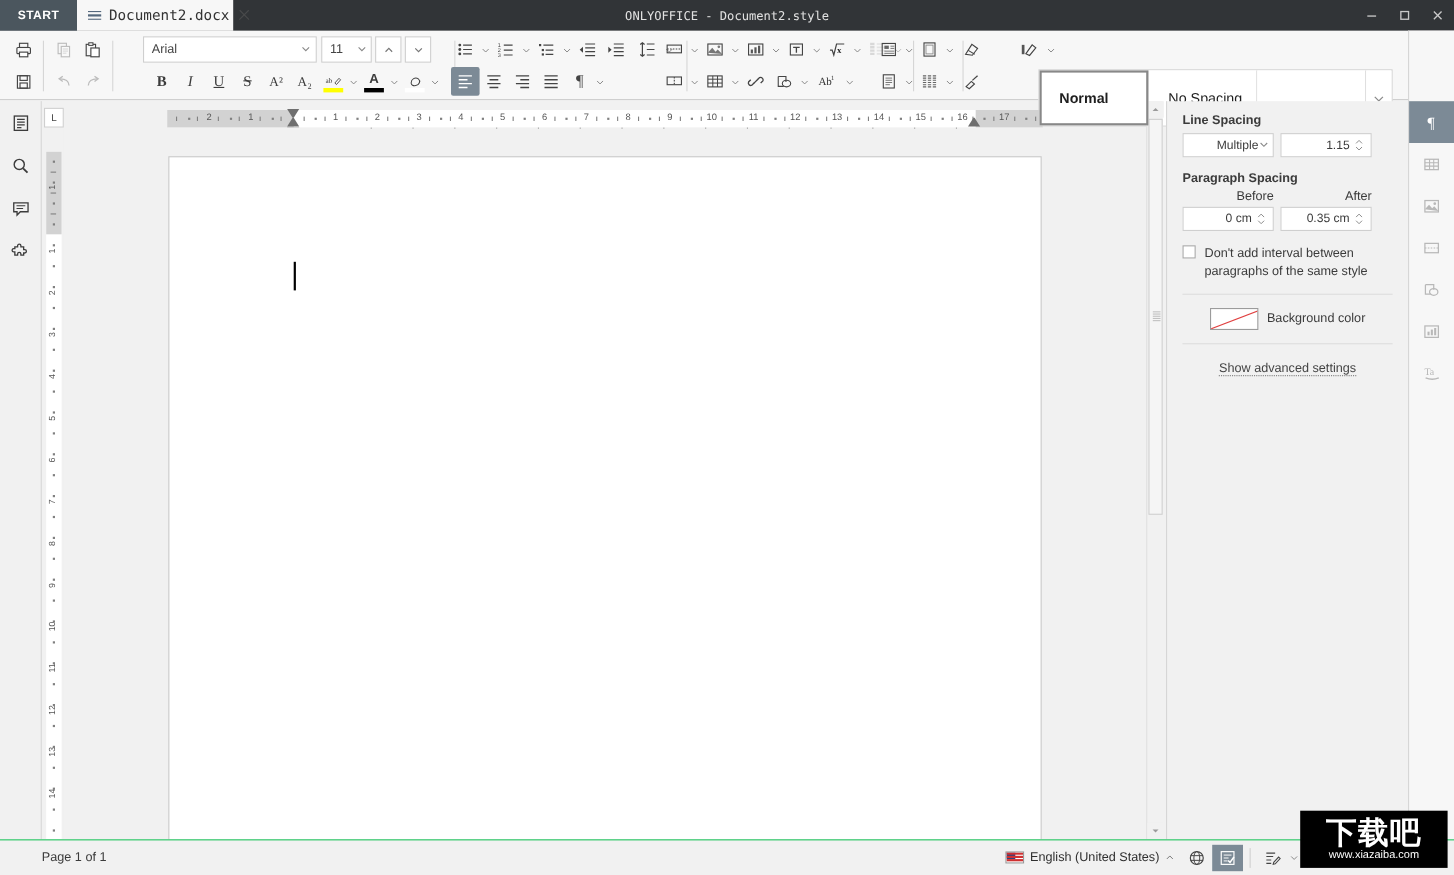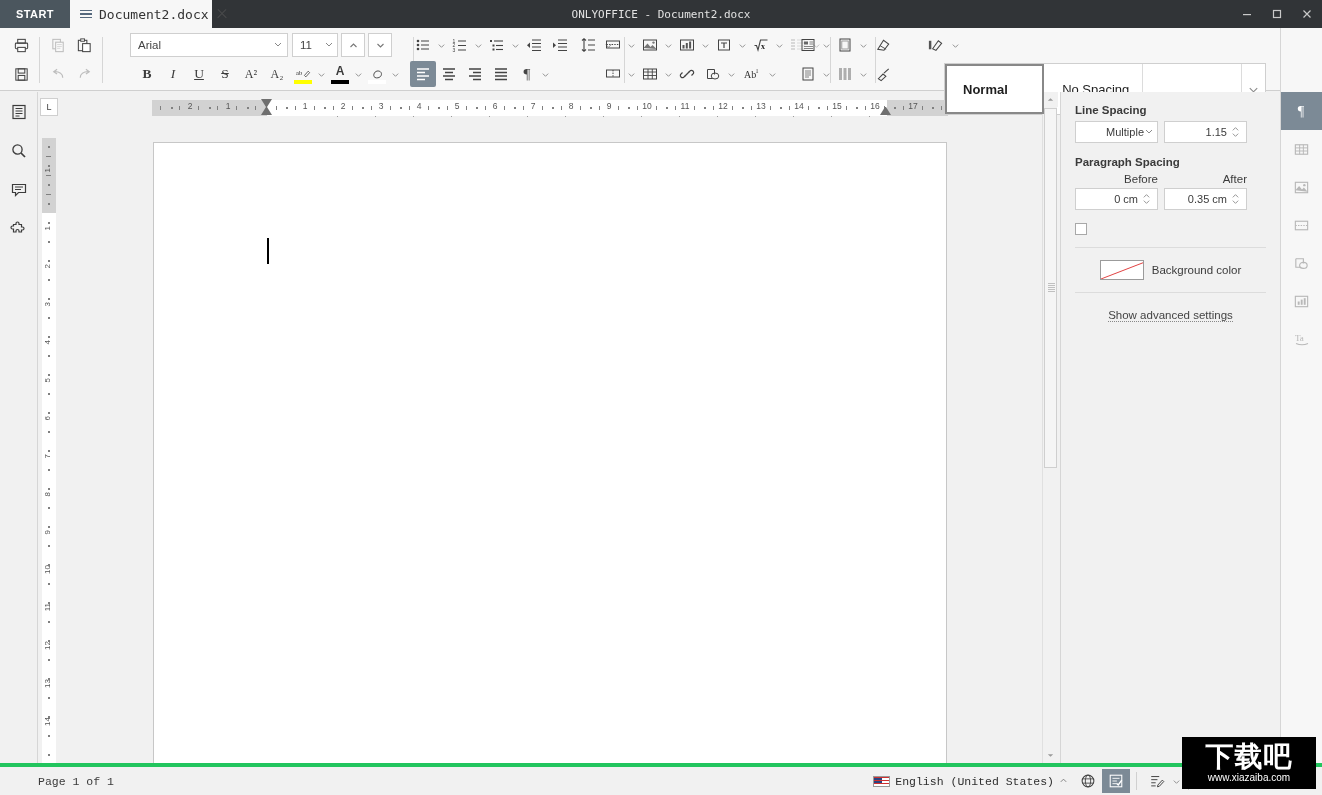--- a/index.html
+++ b/index.html
@@ -248,21 +248,21 @@
   }
   .rrail-btn {
     width: 38px; height: 38px; margin: 0 auto; display: flex; align-items: center; justify-content: center;
     cursor: pointer; color: #b8b8b8;
   }
   .rrail-btn.active { background: #7c8a96; color: #fff; width: 42px; }
 
   
   .statusbar {
     position: absolute; left: 0; bottom: 0; width: 1322px; height: 32px;
-    background: #f1f1f1; border-top: 4px solid #22c55e; display: flex; align-items: center; font-family: Liberation Mono, monospace;
+    background: #f1f1f1; border-top: 1px solid #22c55e; display: flex; align-items: center;
   }
   .status-page { position: absolute; left: 38px; font-size: 11.5px; color: #3b3b3b; }
   .status-right { position: absolute; right: 42px; display: flex; align-items: center; gap: 0; }
   .sb-btn {
     height: 24px; display: flex; align-items: center; justify-content: center; padding: 0 6px;
     cursor: pointer; color: #444; gap: 5px;
   }
   .sb-btn.sel { background: #7c8a96; color: #fff; }
   .sb-sep { width: 1px; height: 18px; background: #d0d0d0; margin: 0 6px; }
   .lang-txt { font-size: 11.5px; color: #2f2f2f; }
@@ -280,21 +280,21 @@
     line-height: 30px; letter-spacing: 1px;
   }
   .wm-url { font-family: "Liberation Sans", sans-serif; font-size: 10px; color: #fff; line-height: 12px; }
 </style>
 </head>
 <body>
 
 <div class="app">
 
   <div class="titlebar">
-    <div class="win-title">ONLYOFFICE - Document2.docx</div>
+    <div class="win-title">ONLYOFFICE - Document2.style</div>
     <div class="start-btn">START</div>
     <div class="doc-tab">
       <span class="hamb">
           <i></i>
           <i></i>
           <i></i>
         </span>
       <span class="tabtext">Document2.docx</span>
       <span class="tabclose"></span>
     </div>
@@ -1087,20 +1087,24 @@
             </svg>
           <svg width="9" height="6" viewBox="0 0 10 6">
               <path d="M2 1.5 L5 4.5 L8 1.5" stroke="#8a8a8a" stroke-width="1" fill="none"></path>
             </svg>
         </span>
       </div>
     </div>
 
     <div style="display:flex; gap:8px; margin-top:13px;">
       <span class="chk"></span>
+      <div>
+        <div class="chk-label">Don't add interval between</div>
+        <div class="chk-label">paragraphs of the same style</div>
+      </div>
     </div>
 
     <div class="hr"></div>
 
     <div style="display:flex; align-items:center; gap:8px;justify-content:center;">
       <span class="bgswatch"></span>
       <span class="chk-label">Background color</span>
     </div>
 
     <div class="hr"></div>

